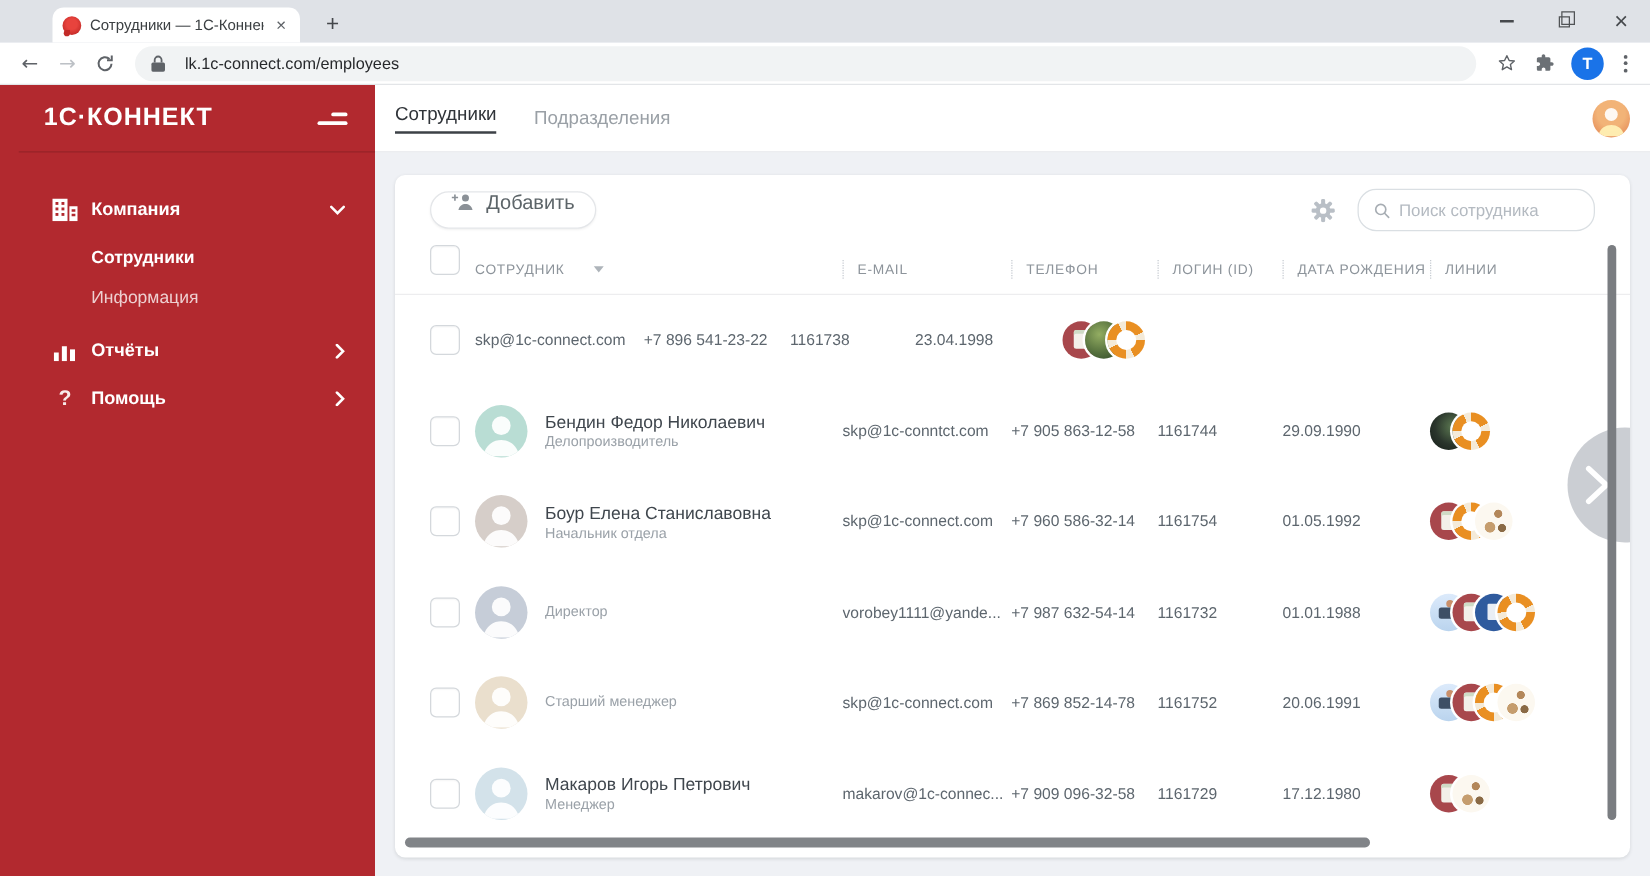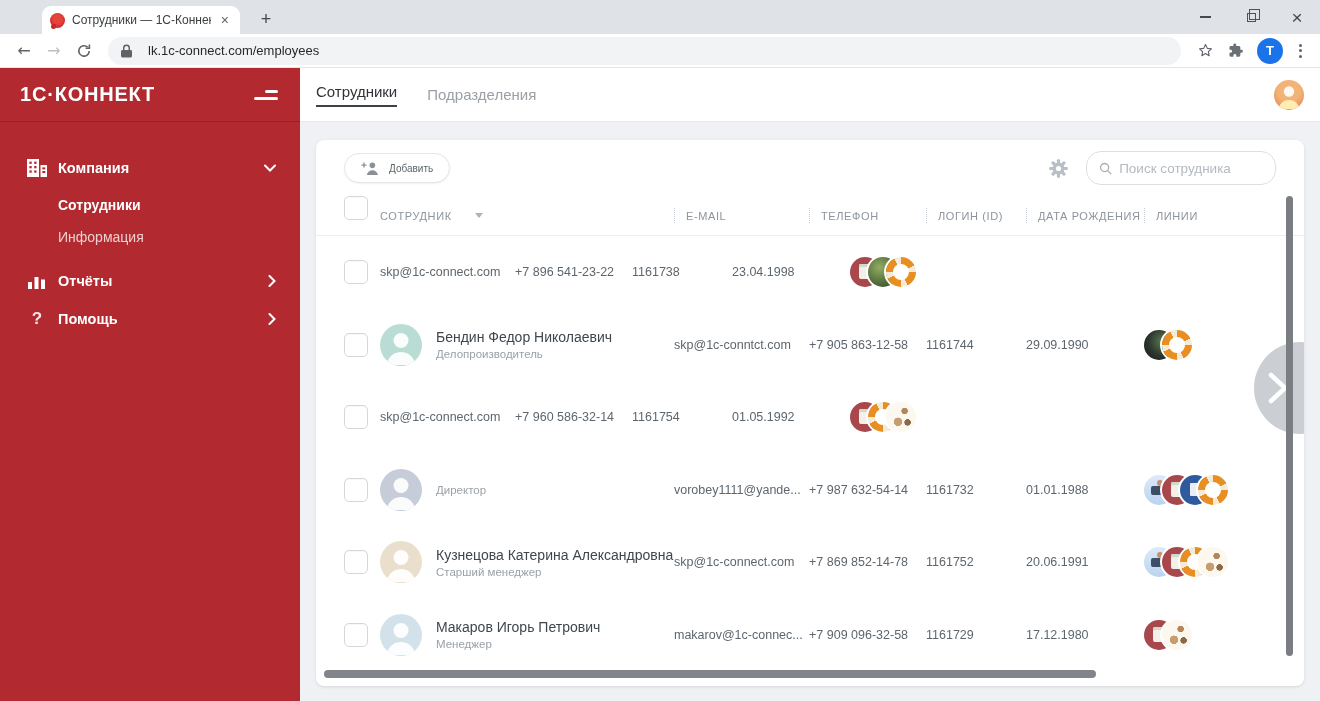--- a/index.html
+++ b/index.html
@@ -25,21 +25,21 @@
   .navic.disabled { color:#bdc1c6; }
   .omnibox { flex:1; height:28px; background:#f1f3f4; border-radius:14px; display:flex; align-items:center; padding:0 13px; gap:16px; margin:0 8px; }
   .url { font-size:13px; color:#27292c; }
   .avatar-t { width:26px; height:26px; border-radius:50%; background:#1a73e8; color:#fff; font-size:13px; font-weight:bold; display:flex; align-items:center; justify-content:center; margin:0 6px; cursor:pointer; }
   .dots { display:flex; flex-direction:column; gap:2.5px; padding:0 8px; cursor:pointer; }
   .dots i { width:3px; height:3px; border-radius:50%; background:#5f6368; }
 
   
   .app { display:flex; height:633px; }
 
-  .sidebar { width:300px; background:#b2292f; color:#fff; flex-shrink:0; }
+  .sidebar { width:300px; background:#b2292f; color:#fff; flex-shrink:0;padding-left:15px; }
   .sb-head { height:54px; display:flex; align-items:center; justify-content:space-between; padding:0 22px 0 20px; border-bottom:1px solid rgba(0,0,0,.16); }
   .logo { font-size:20px; font-weight:bold; letter-spacing:.8px; }
   .burger { display:flex; flex-direction:column; align-items:flex-end; gap:4px; width:24px; cursor:pointer; }
   .burger i { display:block; height:3px; border-radius:2px; background:#fff; }
   .burger .b1 { width:13px; } .burger .b2 { width:24px; }
   .menu { margin-top:26px; }
   .menu-item { display:flex; align-items:center; padding:10px 24px 10px 26px; gap:10px; font-weight:bold; font-size:14.5px; cursor:pointer; }
   .mi-icon { width:22px; display:flex; justify-content:center; }
   .mi-chev { margin-left:auto; display:flex; }
   .submenu { padding-left:58px; margin:2px 0 10px; }
@@ -51,21 +51,21 @@
   .main { flex:1; display:flex; flex-direction:column; background:#eff1f5; }
   .pagehead { height:54px; background:#fff; border-bottom:1px solid #e6e8eb; display:flex; align-items:center; padding:0 16px; }
   .ptab { margin-right:30px; font-size:15px; color:#9aa0a6; cursor:pointer; padding-bottom:0; }
   .ptab.active { color:#303439; border-bottom:2px solid #3d4147; padding-bottom:5px; }
   .user-avatar { margin-left:auto; width:30px; height:30px; border-radius:50%; background:radial-gradient(circle at 50% 35%, #f2b377 0 45%, #e07d4e 100%); display:flex; align-items:flex-end; justify-content:center; overflow:hidden; cursor:pointer; }
 
   .content { flex:1; position:relative; }
   .card { position:absolute; left:16px; top:18px; width:988px; height:546px; background:#fff; border-radius:8px; box-shadow:0 1px 3px rgba(60,64,67,.14); overflow:hidden; }
 
   .card-toolbar { height:56px; display:flex; align-items:center; padding:0 28px; }
-  .add-btn { height:30px; border:1px solid #e4e6e9; border-radius:15px; background:#fff; box-shadow:0 1px 2px rgba(0,0,0,.06); display:flex; align-items:center; gap:9px; padding:0 16px; font-size:10px; color:#5d6569; cursor:pointer; }
+  .add-btn { height:30px; border:1px solid #e4e6e9; border-radius:15px; background:#fff; box-shadow:0 1px 2px rgba(0,0,0,.06); display:flex; gap:9px; padding:0 16px; font-size:16px; color:#5d6569; cursor:pointer; }
   .spacer { flex:1; }
   .gear { margin-right:18px; cursor:pointer; display:flex; }
   .searchbox { width:190px; height:30px; border:1px solid #dadfe3; border-radius:15px; display:flex; align-items:center; gap:7px; padding:16px 12px; background:#fff; }
   .searchbox input { border:none; outline:none; width:100%; font-size:13.5px; color:#444; font-family:"Liberation Sans",sans-serif; }
   .searchbox input::placeholder { color:#b4bac1; }
 
   .thead { display:flex; height:40px; padding:0 20px 0 28px; border-bottom:1px solid #ededef; font-size:11px; color:#8d949b; letter-spacing:.6px; }
   .thead .hc { display:flex; align-items:center; }
   .hsep::before { content:""; border-left:1px dotted #c6cbd1; height:15px; margin-right:11px; }
   .checkbox { width:24px; height:24px; border:1px solid #d4d8dc; border-radius:5px; background:#fff; box-shadow:inset 0 1px 1px rgba(0,0,0,.03); margin-right:12px; flex-shrink:0; cursor:pointer; }
@@ -323,20 +323,30 @@
               <div class="cell col-phone">+7 905 863-12-58</div>
               <div class="cell col-login">1161744</div>
               <div class="cell col-birth">29.09.1990</div>
               <div class="col-lines">
                 <span class="lbadge lb-dark"></span>
                 <span class="lbadge lb-orange"></span>
               </div>
             </div>
             <div class="trow">
               <span class="checkbox"></span>
+              <div class="col-emp">
+                <div class="avatar" style="background: rgb(214, 206, 201);"><svg viewBox="0 0 42 42" width="42" height="42">
+                    <circle cx="21" cy="16.5" r="7.5" fill="rgba(255,255,255,.92)"></circle>
+                    <path d="M6.5 41c1.8-9.5 8.5-13 14.5-13s12.7 3.5 14.5 13z" fill="rgba(255,255,255,.92)"></path>
+                  </svg></div>
+                <div class="emp-info">
+                  <div class="emp-name">Боур Елена Станиславовна</div>
+                  <div class="emp-title">Начальник отдела</div>
+                </div>
+              </div>
               <div class="cell col-email">skp@1c-connect.com</div>
               <div class="cell col-phone">+7 960 586-32-14</div>
               <div class="cell col-login">1161754</div>
               <div class="cell col-birth">01.05.1992</div>
               <div class="col-lines">
                 <span class="lbadge lb-red"></span>
                 <span class="lbadge lb-orange"></span>
                 <span class="lbadge lb-sketch"></span>
               </div>
             </div>
@@ -363,21 +373,20 @@
               </div>
             </div>
             <div class="trow">
               <span class="checkbox"></span>
               <div class="col-emp">
                 <div class="avatar" style="background: rgb(234, 223, 205);"><svg viewBox="0 0 42 42" width="42" height="42">
                     <circle cx="21" cy="16.5" r="7.5" fill="rgba(255,255,255,.92)"></circle>
                     <path d="M6.5 41c1.8-9.5 8.5-13 14.5-13s12.7 3.5 14.5 13z" fill="rgba(255,255,255,.92)"></path>
                   </svg></div>
                 <div class="emp-info">
-                  <div class="emp-name">Кузнецова Катерина Александровна</div>
                   <div class="emp-title">Старший менеджер</div>
                 </div>
               </div>
               <div class="cell col-email">skp@1c-connect.com</div>
               <div class="cell col-phone">+7 869 852-14-78</div>
               <div class="cell col-login">1161752</div>
               <div class="cell col-birth">20.06.1991</div>
               <div class="col-lines">
                 <span class="lbadge lb-bluecartoon"></span>
                 <span class="lbadge lb-red"></span>

